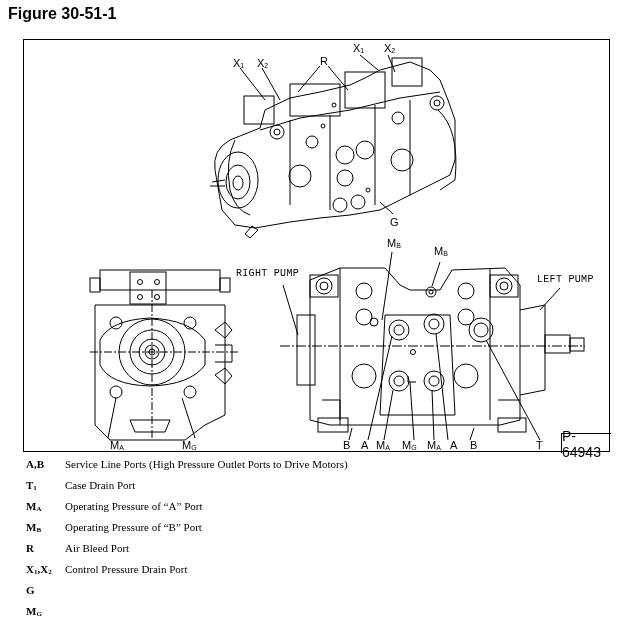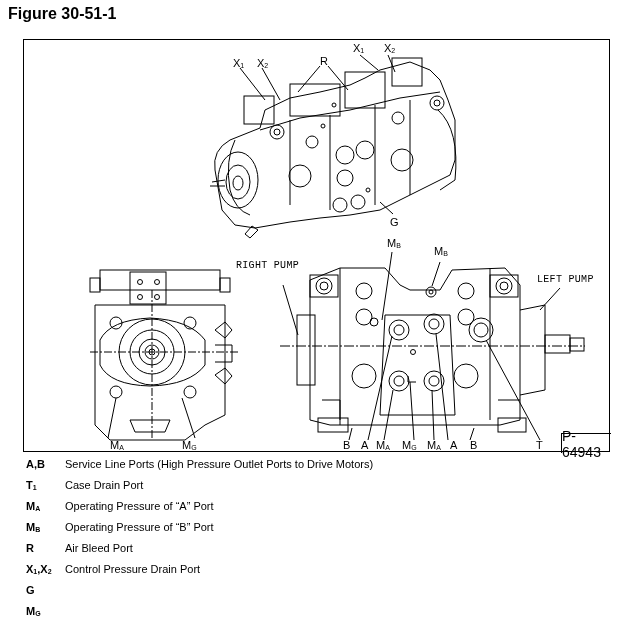--- a/index.html
+++ b/index.html
@@ -5,21 +5,21 @@
   html,body{margin:0;padding:0;background:#fff;}
   body{width:619px;height:623px;position:relative;overflow:hidden;font-family:"Liberation Sans",sans-serif;color:#000;}
   .fig-title{position:absolute;left:8px;top:5px;font-size:16px;font-weight:bold;}
   .frame{position:absolute;left:23px;top:39px;width:587px;height:413px;border:1px solid #000;box-sizing:border-box;}
   svg.art{position:absolute;left:0;top:0;}
   .lbl{position:absolute;font-size:11px;line-height:11px;white-space:nowrap;}
   .lbl sub{font-size:7px;vertical-align:-1px;}
   .mono{font-family:"Liberation Mono",monospace;font-size:10px;letter-spacing:0.3px;}
   .pbox{position:absolute;left:561px;top:433px;width:50px;height:20px;border-left:1px solid #000;border-top:1px solid #000;box-sizing:border-box;font-size:14px;display:flex;align-items:center;justify-content:center;}
   .legend{position:absolute;left:26px;top:455px;width:580px;}
-  .leg-row{position:relative;height:21px;font-size:11px;}
+  .leg-row{position:relative;height:21px;font-size:11px;font-family:Liberation Serif, serif;}
   .leg-key{position:absolute;left:0;top:3px;font-weight:bold;font-size:11px;}
   .leg-key sub{font-size:7px;vertical-align:-1px;font-weight:bold;}
   .leg-desc{position:absolute;left:39px;top:3px;text-align:right;}
 </style>
 </head>
 <body>
 
 <div class="fig-title">Figure 30-51-1</div>
 
 <div class="frame"></div>
@@ -144,21 +144,21 @@
 
 <div class="lbl" style="left:233px;top:58px;"><span>X</span><sub>1</sub></div>
 <div class="lbl" style="left:257px;top:58px;"><span>X</span><sub>2</sub></div>
 <div class="lbl" style="left:320px;top:56px;"><span>R</span></div>
 <div class="lbl" style="left:353px;top:43px;"><span>X</span><sub>1</sub></div>
 <div class="lbl" style="left:384px;top:43px;"><span>X</span><sub>2</sub></div>
 <div class="lbl" style="left:390px;top:217px;"><span>G</span></div>
 
 <div class="lbl" style="left:387px;top:238px;"><span>M</span><sub>B</sub></div>
 <div class="lbl" style="left:434px;top:246px;"><span>M</span><sub>B</sub></div>
-<div class="lbl mono" style="left:236px;top:260px;">RIGHT PUMP</div>
+<div class="lbl mono" style="left:236px;top:268px;">RIGHT PUMP</div>
 <div class="lbl mono" style="left:537px;top:274px;">LEFT PUMP</div>
 
 <div class="lbl" style="left:110px;top:440px;"><span>M</span><sub>A</sub></div>
 <div class="lbl" style="left:182px;top:440px;"><span>M</span><sub>G</sub></div>
 
 <div class="lbl" style="left:343px;top:440px;"><span>B</span></div>
 <div class="lbl" style="left:361px;top:440px;"><span>A</span></div>
 <div class="lbl" style="left:376px;top:440px;"><span>M</span><sub>A</sub></div>
 <div class="lbl" style="left:402px;top:440px;"><span>M</span><sub>G</sub></div>
 <div class="lbl" style="left:427px;top:440px;"><span>M</span><sub>A</sub></div>

